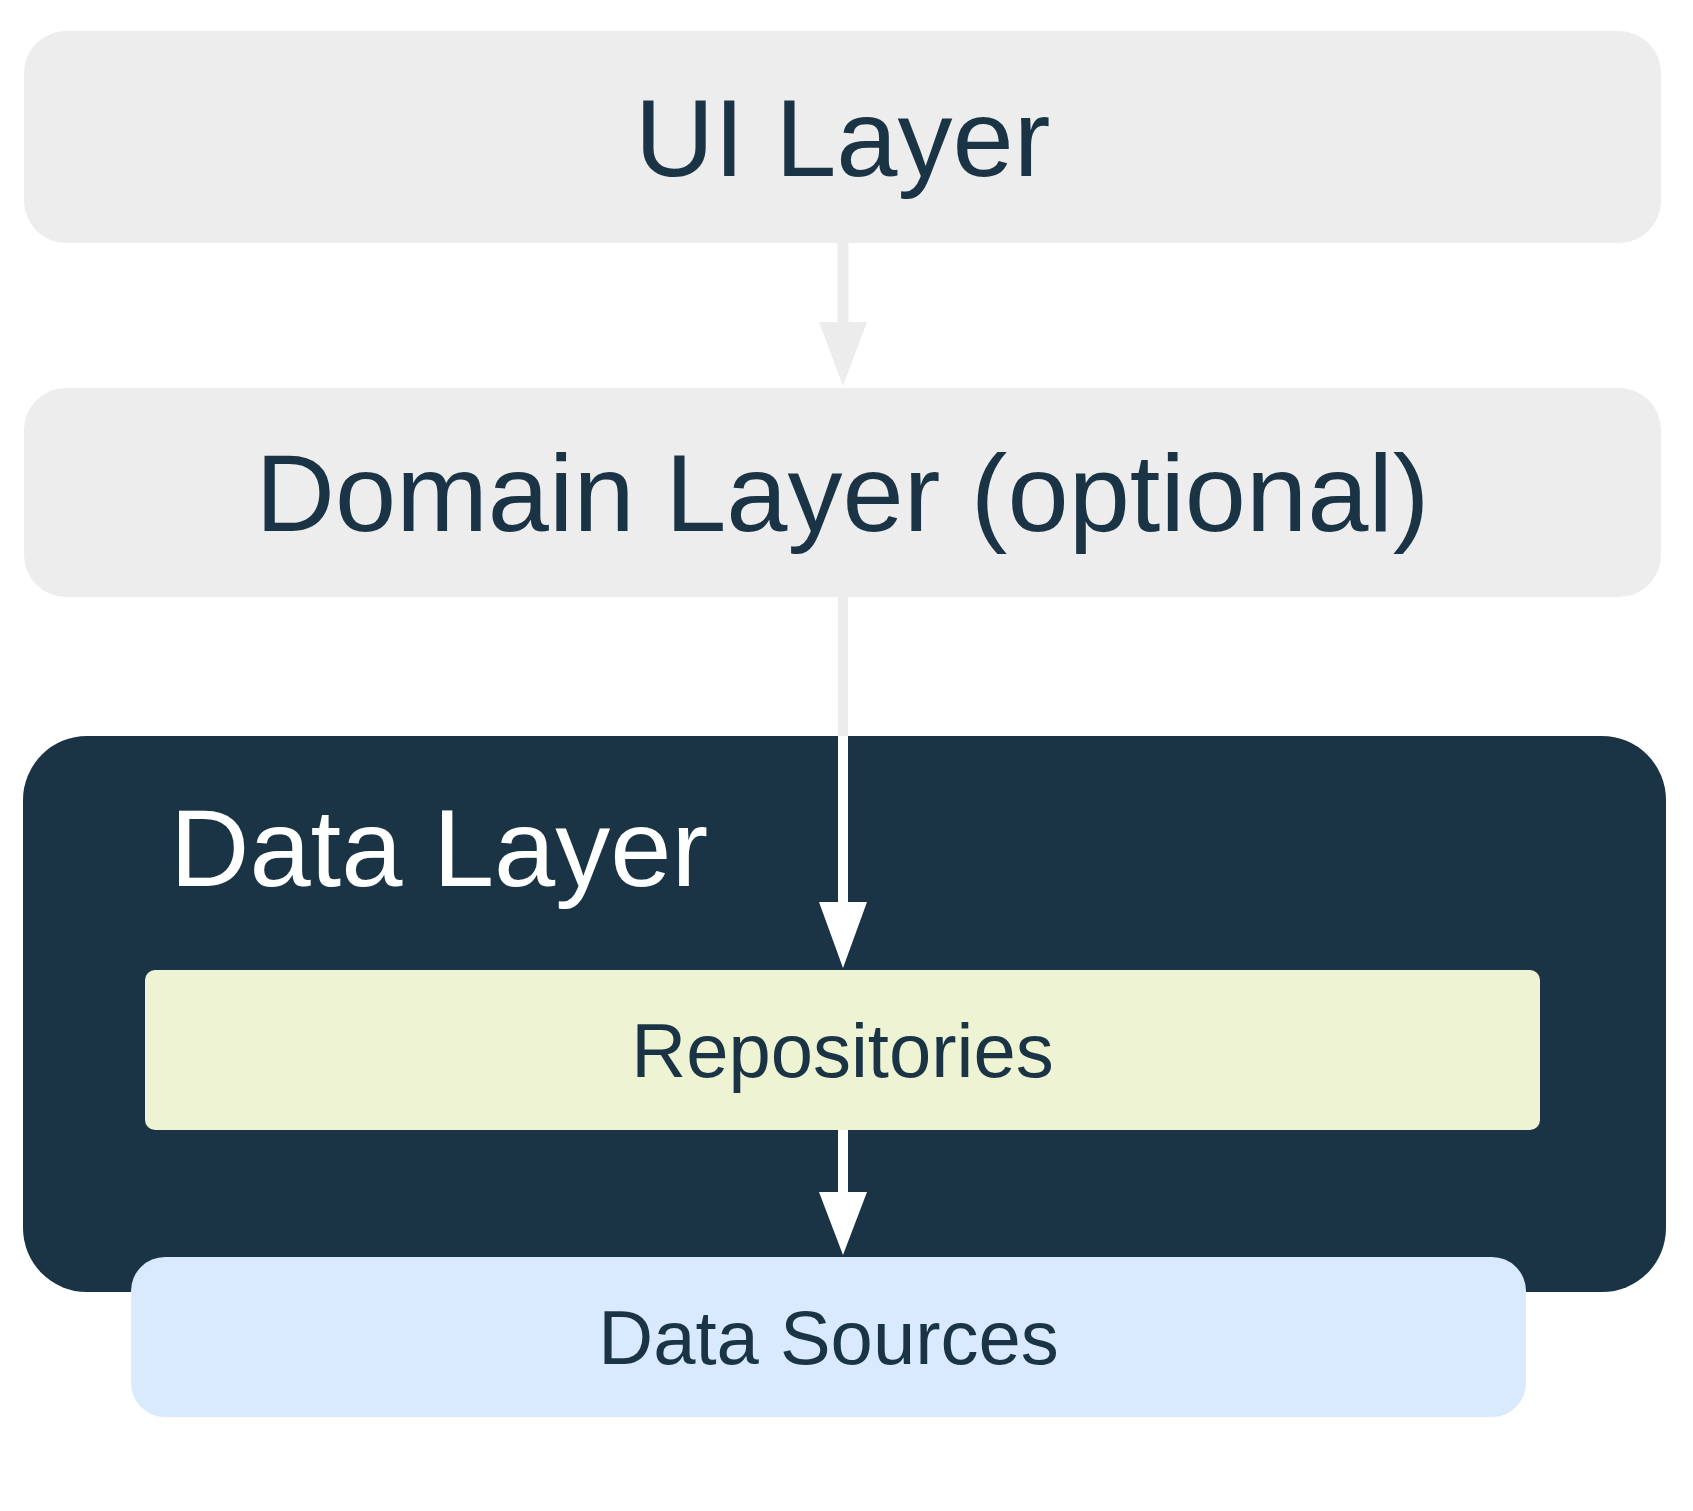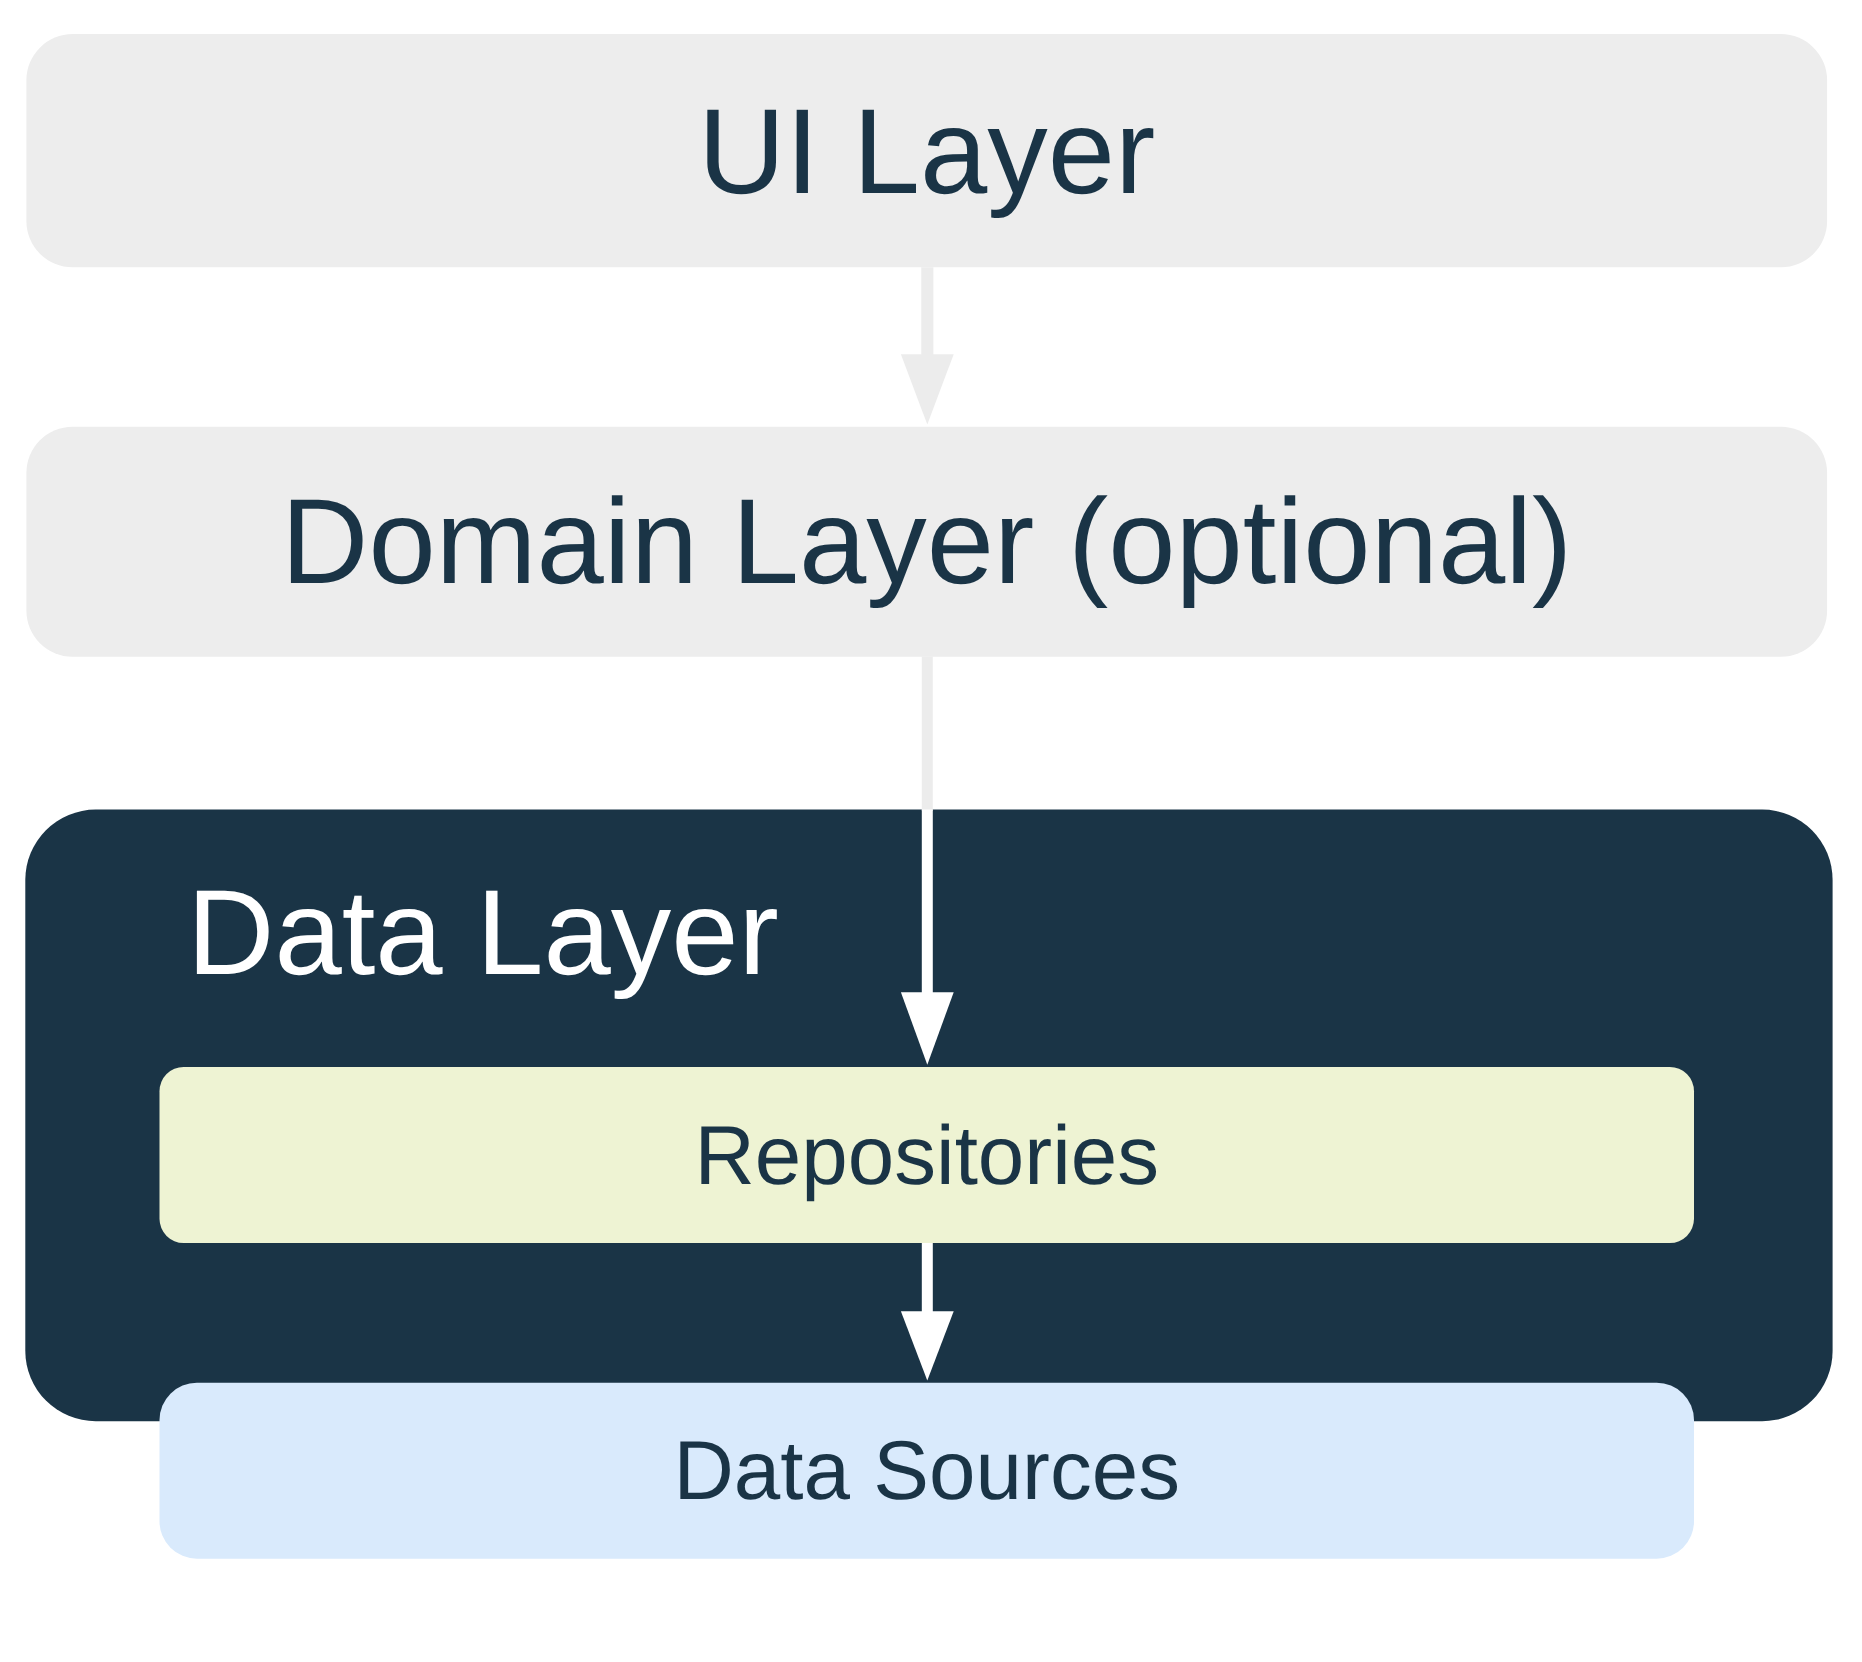--- a/index.html
+++ b/index.html
@@ -79,24 +79,24 @@
     line-height: 1.2;
   }
 
   
   .repositories-box {
     left: 122px;  
     top: 234px;   
     width: 1395px;
     height: 160px;
     background: #eef3d3;
-    border-radius: 22px;
+    border-radius: 10px;
   }
   .data-sources-box {
-    left: 122px;  
+    left: 108px;  
     top: 521px;   
     width: 1395px;
     height: 160px;
     background: #d9eafc;
     border-radius: 34px;
   }
 
   .arrow-overlay {
     position: absolute;
     left: 0;

